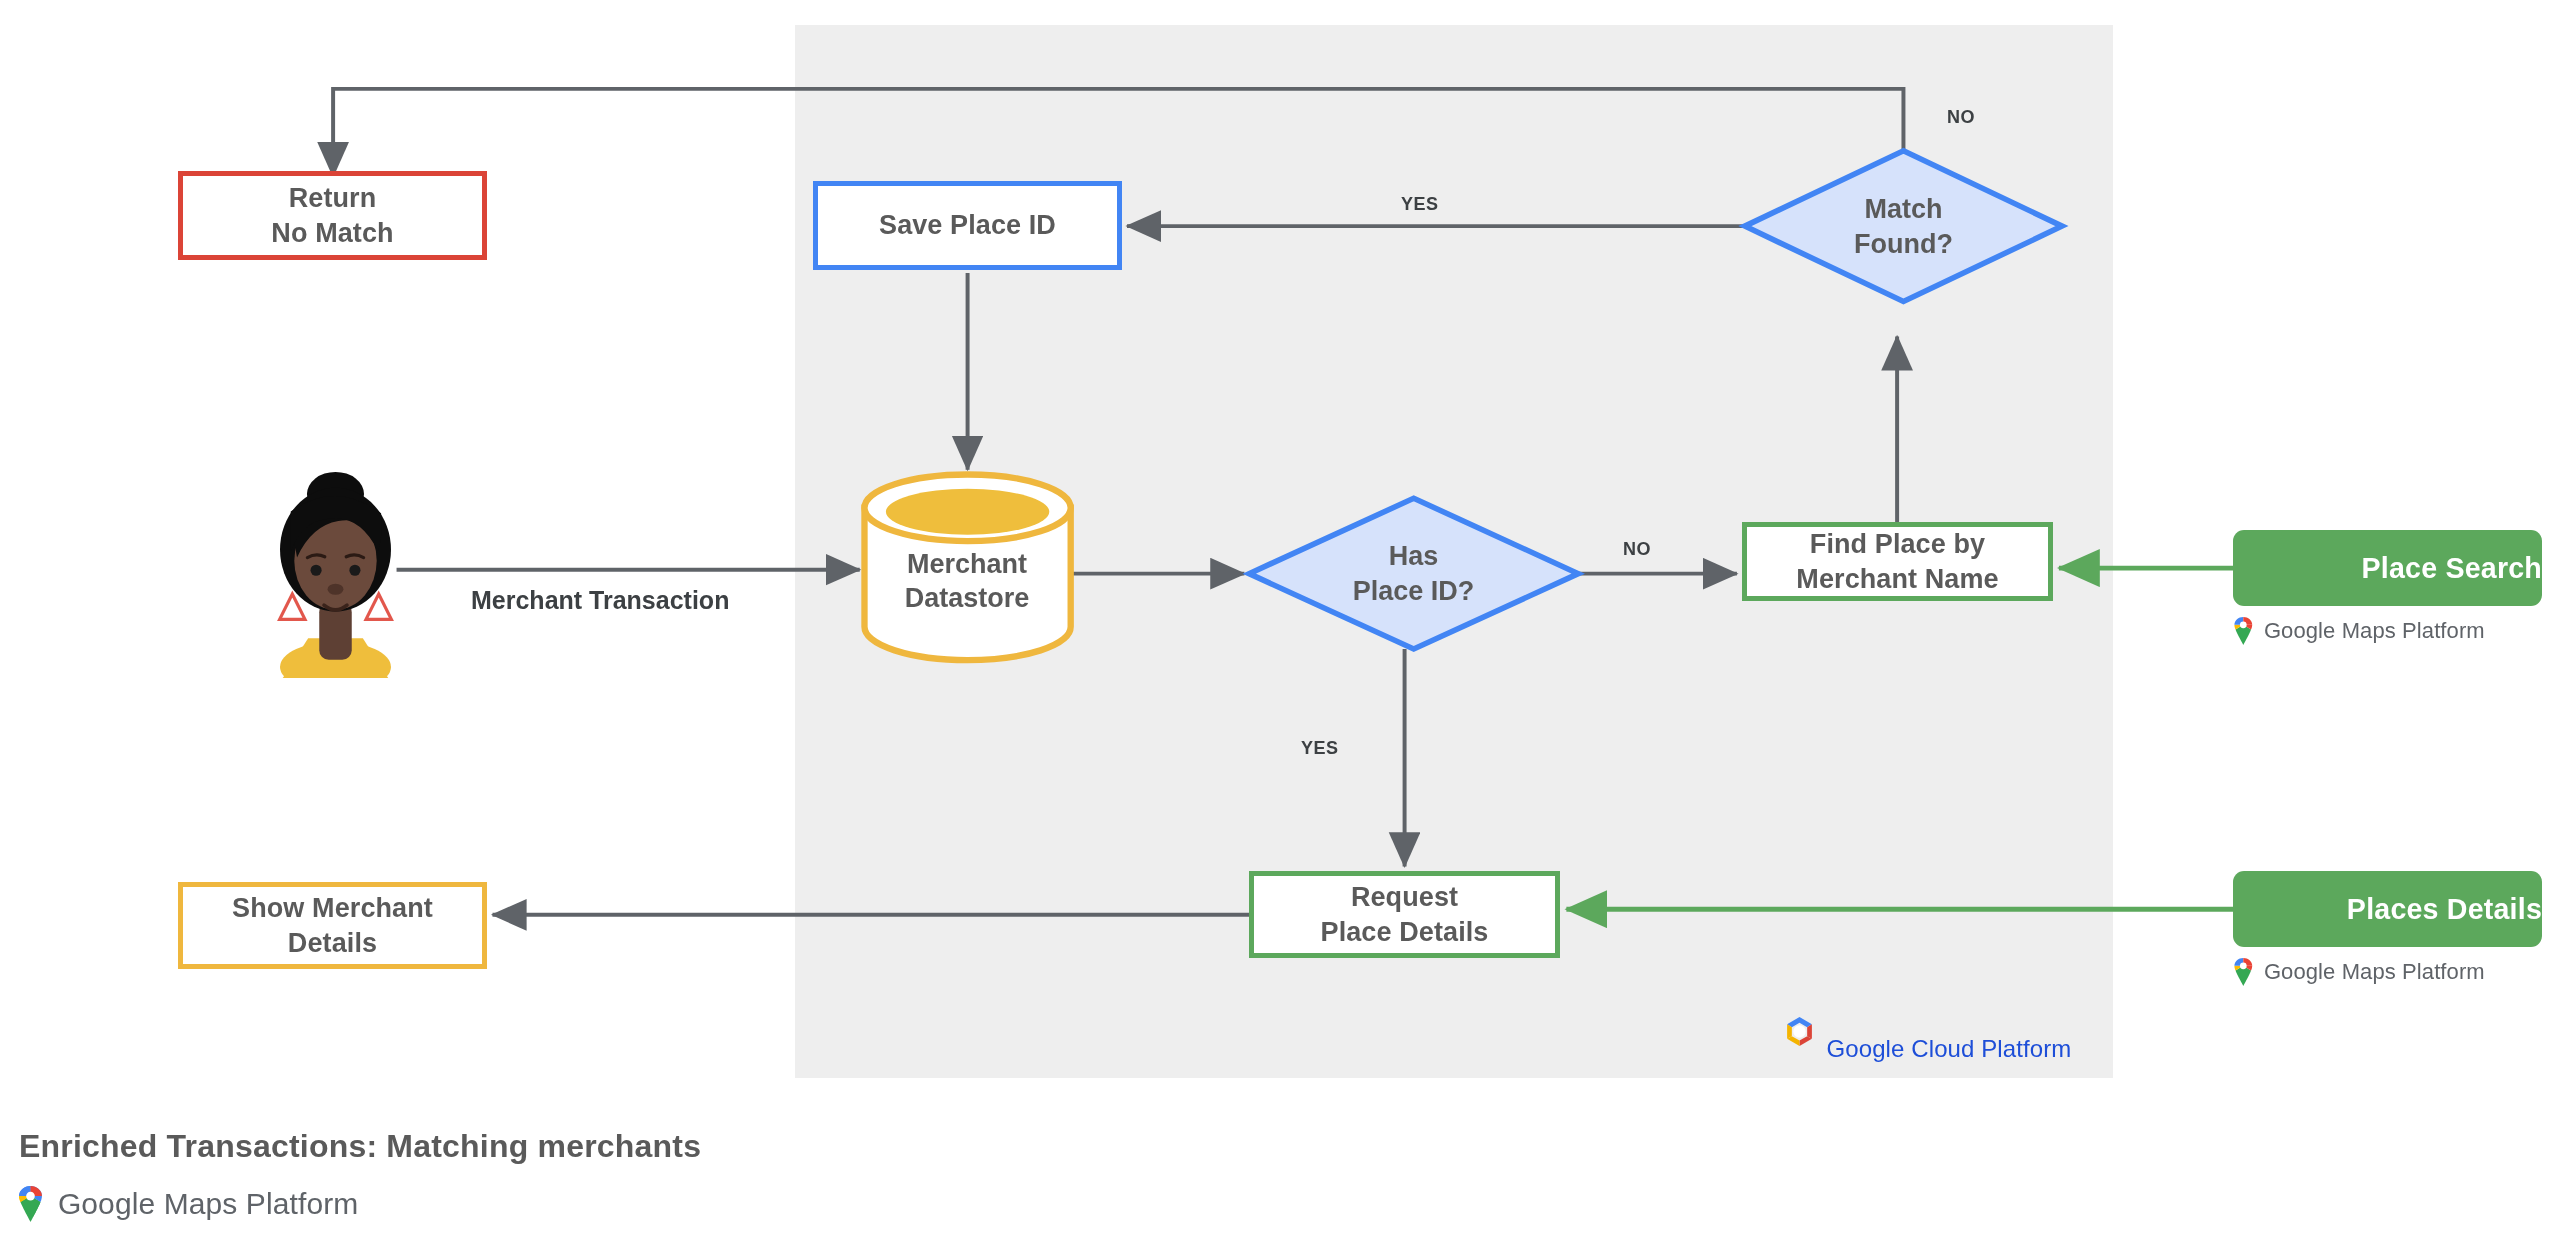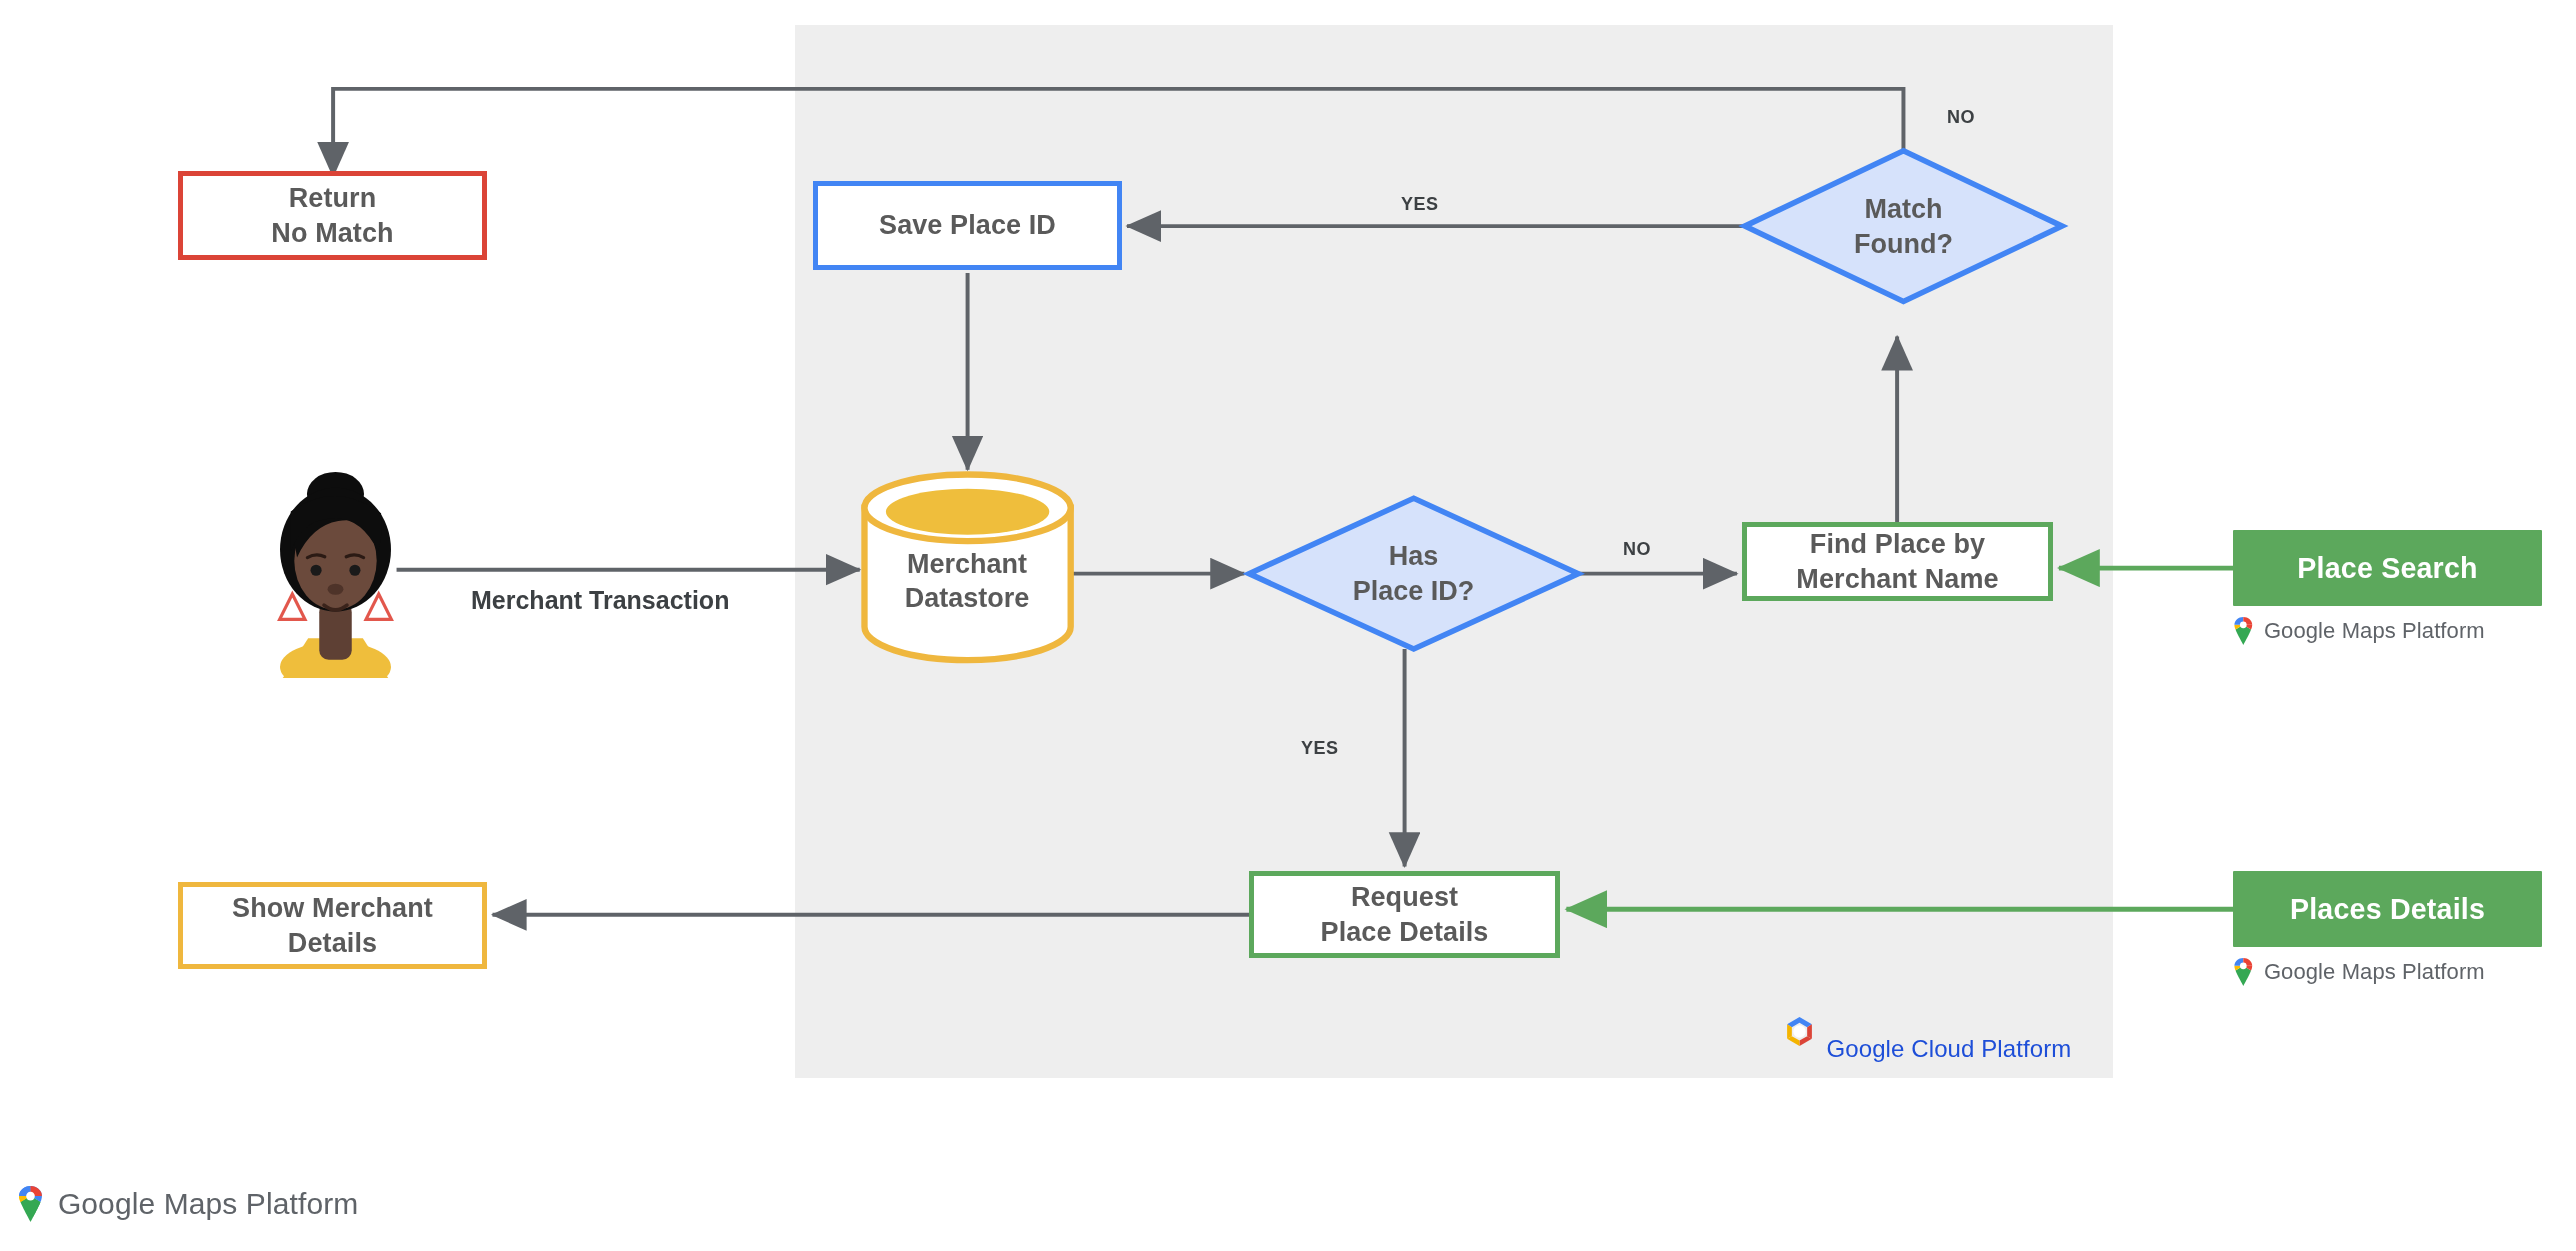--- a/index.html
+++ b/index.html
@@ -21,22 +21,22 @@
   .box-amber{border-color:#EFB73E;border-width:5.6px;margin-top:11px;}
   .diamondlabel{
     position:absolute;display:flex;align-items:center;justify-content:center;text-align:center;
     font-size:27px;font-weight:700;color:#5a5a5a;line-height:1.27;pointer-events:none;
   }
   .cylinderlabel{
     position:absolute;display:flex;align-items:center;justify-content:center;text-align:center;
     font-size:27px;font-weight:700;color:#5a5a5a;line-height:1.27;pointer-events:none;
   }
   .gmp-btn{
-    position:absolute;box-sizing:border-box;background:#5CA85C;border-radius:1px;
-    display:flex;align-items:center;justify-content:center;
+    position:absolute;box-sizing:border-box;background:#5CA85C;border-radius:11px;
+    display:flex;align-items:center;justify-content:flex-end;
   }
   .gmp-btn span{font-size:28.6px;font-weight:700;color:#ffffff;letter-spacing:0.2px;}
   .edgelabel{
     position:absolute;font-size:18px;font-weight:700;color:#3c4043;letter-spacing:0.5px;white-space:nowrap;
   }
   .edgelabel.big{font-size:25px;font-weight:700;color:#3c4043;letter-spacing:0;margin-top:48px;}
   .brandrow{position:absolute;display:flex;align-items:center;gap:10.3px;}
   .brandrow .brandtext{font-size:22px;color:#5f6368;font-weight:400;white-space:nowrap;letter-spacing:0.1px;}
   .brandrow .brandtext b{font-weight:500;color:#5f6368;}
   .gcprow{position:absolute;display:flex;align-items:center;gap:9.5px;}
@@ -212,20 +212,21 @@
       <path d="M24 4 L41 14 L34.5 18 L24 12 L13.5 18 L7 14 Z" fill="#4285F4"></path>
       <path d="M41 14 L41 34 L34.5 30.5 L34.5 18 Z" fill="#DB4437"></path>
       <path d="M41 34 L24 44 L24 36.5 L34.5 30.5 Z" fill="#DB4437"></path>
       <path d="M24 44 L7 34 L13.5 30.5 L24 36.5 Z" fill="#F4B400"></path>
       <path d="M7 34 L7 14 L13.5 18 L13.5 30.5 Z" fill="#F4B400"></path>
       <circle cx="24" cy="24" r="8.5" fill="#ffffff"></circle>
     </svg>
     <span class="gcptext"><b>Google</b> Cloud Platform</span>
   </div>
 
+  <div id="caption" style="left: 19px; top: 1128px;">Enriched Transactions: Matching merchants</div>
 
   <div id="footer-brand" style="left: 17.4px; top: 1186px;">
     <svg width="27" height="36" viewBox="0 0 24 34">
       <path d="M12 34 C12 34 4 19.5 2.6 15.2 L12 9.5 L21.4 15.2 C20 19.5 12 34 12 34 Z" fill="#34A853"></path>
       <path d="M2.6 15.2 C1.6 12.9 1.2 11 1.2 9.4 L12 5 L12 9.5 Z" fill="#FBBC04"></path>
       <path d="M1.2 9.4 C1.2 4.2 6 0 12 0 L12 9.5 Z" fill="#4285F4"></path>
       <path d="M12 0 C18 0 22.8 4.2 22.8 9.4 C22.8 11 22.4 12.9 21.4 15.2 L12 9.5 Z" fill="#4285F4"></path>
       <path d="M2.6 15.2 L12 9.5 L21.4 15.2 C20.6 17.8 17 24.5 14.4 29 Z" fill="#34A853"></path>
       <path d="M1.2 9.4 C1.2 11 1.6 12.9 2.6 15.2 L12 9.5 Z" fill="#FBBC04"></path>
       <path d="M12 0 C6 0 1.2 4.2 1.2 9.4 L12 9.5 Z" fill="#4285F4"></path>

